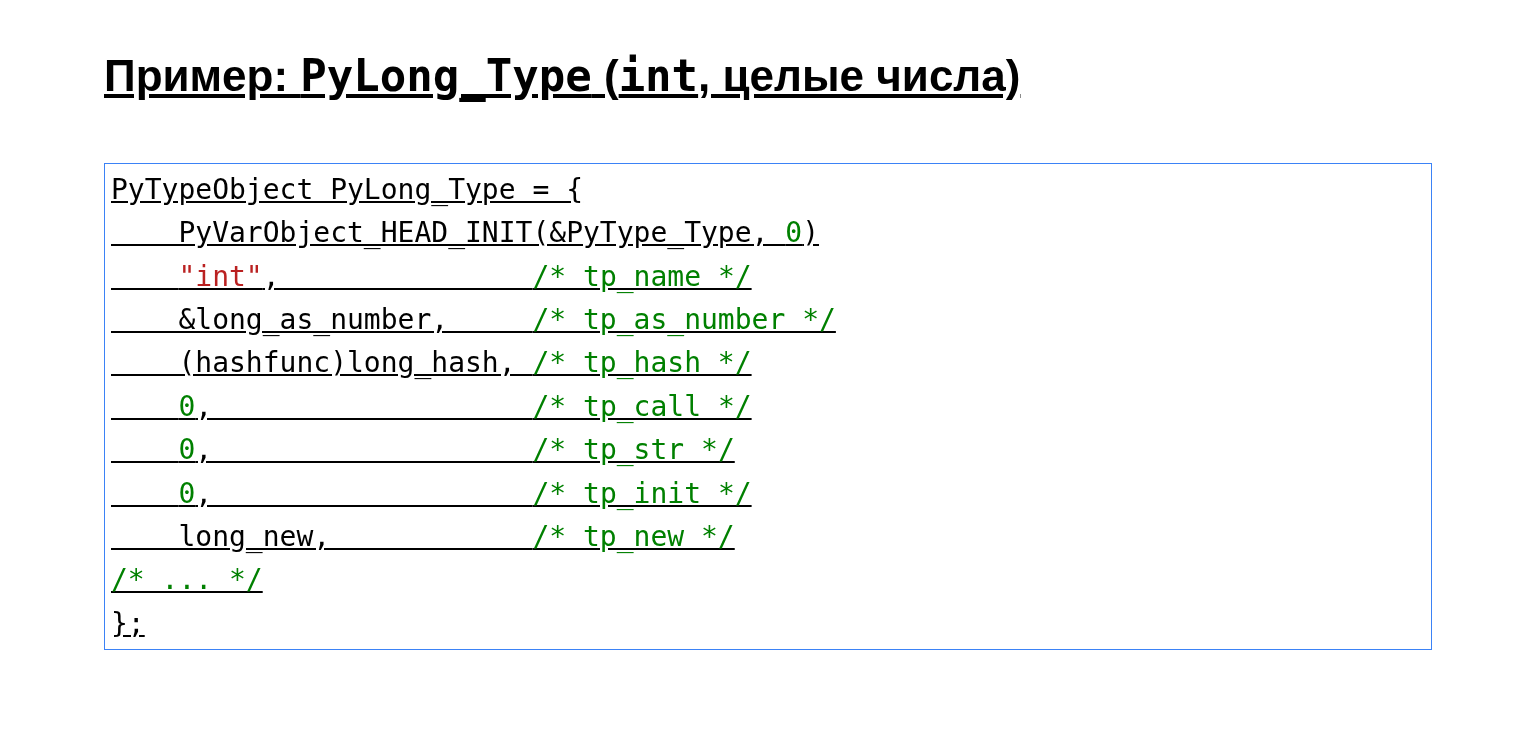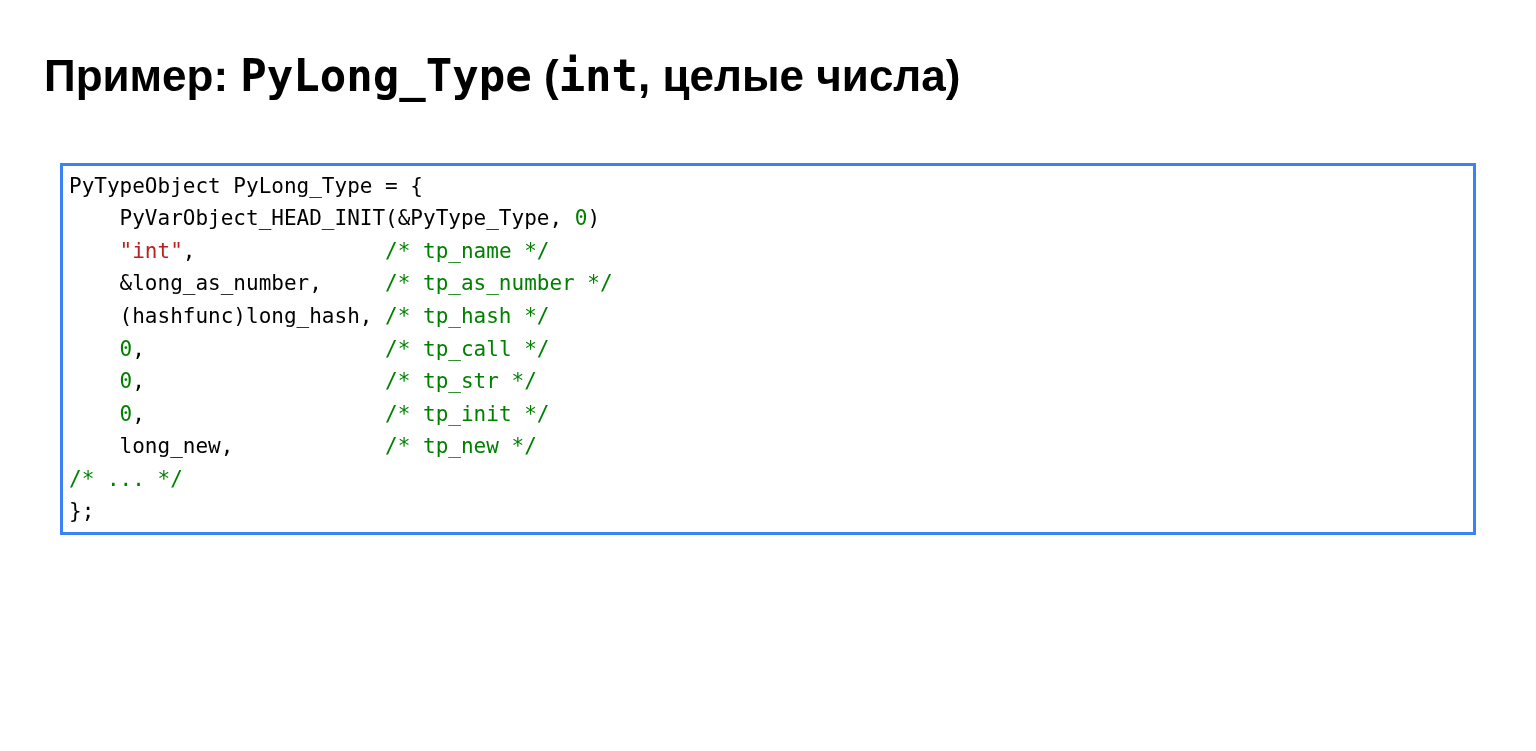--- a/index.html
+++ b/index.html
@@ -6,40 +6,41 @@
     margin: 0;
     padding: 0;
     width: 1536px;
     height: 751px;
     background: #ffffff;
     font-family: -apple-system, "Helvetica Neue", Arial, sans-serif;
     color: #000;
   }
   .slide {
     box-sizing: border-box;
-    padding: 50px 44px;
+    padding: 50px 104px;
     width: 1536px;
     height: 751px;
+    text-decoration: underline;
   }
   h1.title {
     margin: 0 0 60px 0;
     font-weight: 700;
     font-size: 44px;
     line-height: 1.2;
   }
   h1.title .mono {
     font-family: "Menlo", "Consolas", "DejaVu Sans Mono", monospace;
     font-weight: 700;
   }
   pre.code {
-    margin: 16px;
-    border: 3px solid #3b82f6;
+    margin: 0;
+    border: 1px solid #3b82f6;
     padding: 4px 6px;
     font-family: "Menlo", "Consolas", "DejaVu Sans Mono", monospace;
-    font-size: 21px;
+    font-size: 28px;
     line-height: 1.55;
     white-space: pre;
     overflow: hidden;
   }
   .tok-plain   { color: #000; }
   .tok-num     { color: #008000; }
   .tok-string  { color: #ba2121; }
   .tok-comment { color: #008000; }
 </style>
 </head>

